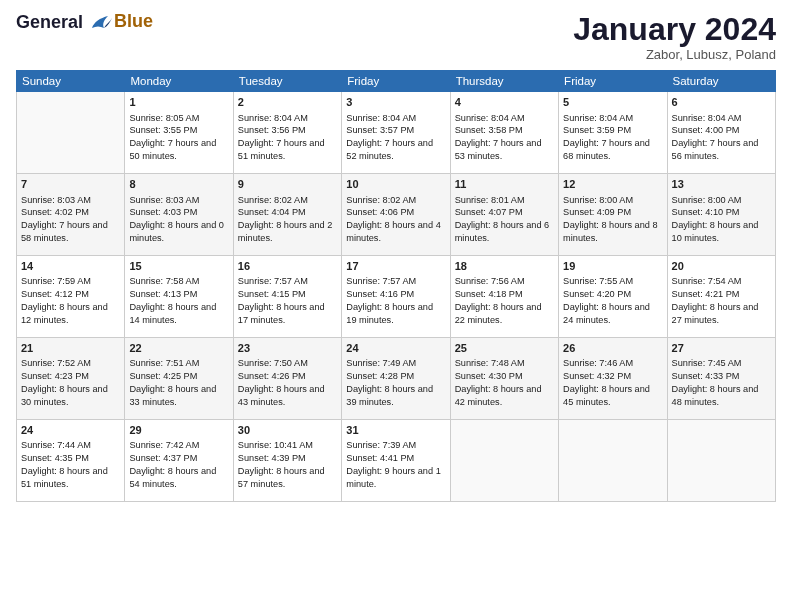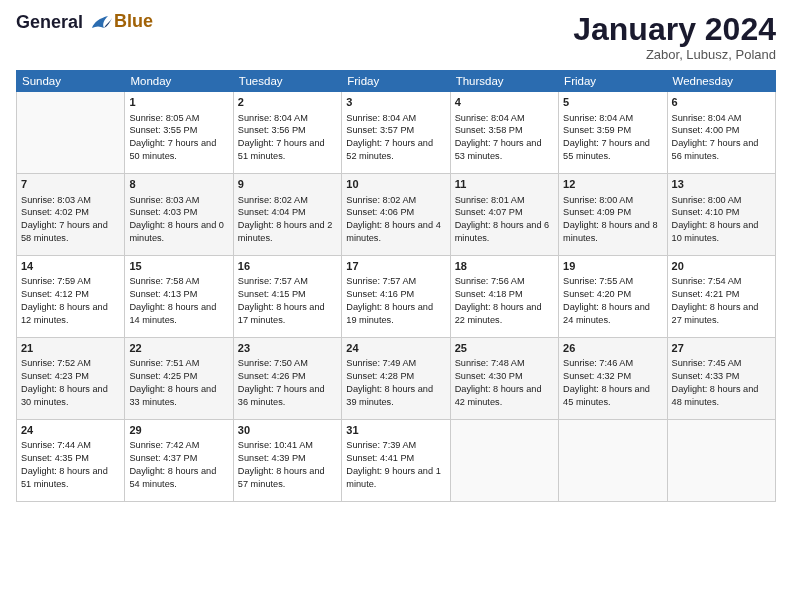--- a/index.html
+++ b/index.html
@@ -108,21 +108,21 @@
   <table class="calendar">
     <thead>
       <tr>
 
       <th>Sunday</th>
           <th>Monday</th>
           <th>Tuesday</th>
           <th>Friday</th>
           <th>Thursday</th>
           <th>Friday</th>
-          <th>Wednesday</th>
+          <th>Saturday</th>
         </tr>
     </thead>
     <tbody id="calendar-body">
     <tr>
           <td class="empty"></td>
           <td>
             <span class="day-num">1</span>
             <div>Sunrise: 8:05 AM</div>
             <div>Sunset: 3:55 PM</div>
             <div>Daylight: 7 hours and 50 minutes.</div>
@@ -142,21 +142,21 @@
           <td>
             <span class="day-num">4</span>
             <div>Sunrise: 8:04 AM</div>
             <div>Sunset: 3:58 PM</div>
             <div>Daylight: 7 hours and 53 minutes.</div>
           </td>
           <td>
             <span class="day-num">5</span>
             <div>Sunrise: 8:04 AM</div>
             <div>Sunset: 3:59 PM</div>
-            <div>Daylight: 7 hours and 55 minutes.</div>
+            <div>Daylight: 7 hours and 68 minutes.</div>
           </td>
           <td>
             <span class="day-num">6</span>
             <div>Sunrise: 8:04 AM</div>
             <div>Sunset: 4:00 PM</div>
             <div>Daylight: 7 hours and 56 minutes.</div>
           </td>
         </tr>
         <tr class="row-shaded">
           <td>
@@ -256,21 +256,21 @@
           <td>
             <span class="day-num">22</span>
             <div>Sunrise: 7:51 AM</div>
             <div>Sunset: 4:25 PM</div>
             <div>Daylight: 8 hours and 33 minutes.</div>
           </td>
           <td>
             <span class="day-num">23</span>
             <div>Sunrise: 7:50 AM</div>
             <div>Sunset: 4:26 PM</div>
-            <div>Daylight: 7 hours and 36 minutes.</div>
+            <div>Daylight: 8 hours and 43 minutes.</div>
           </td>
           <td>
             <span class="day-num">24</span>
             <div>Sunrise: 7:49 AM</div>
             <div>Sunset: 4:28 PM</div>
             <div>Daylight: 8 hours and 39 minutes.</div>
           </td>
           <td>
             <span class="day-num">25</span>
             <div>Sunrise: 7:48 AM</div>

